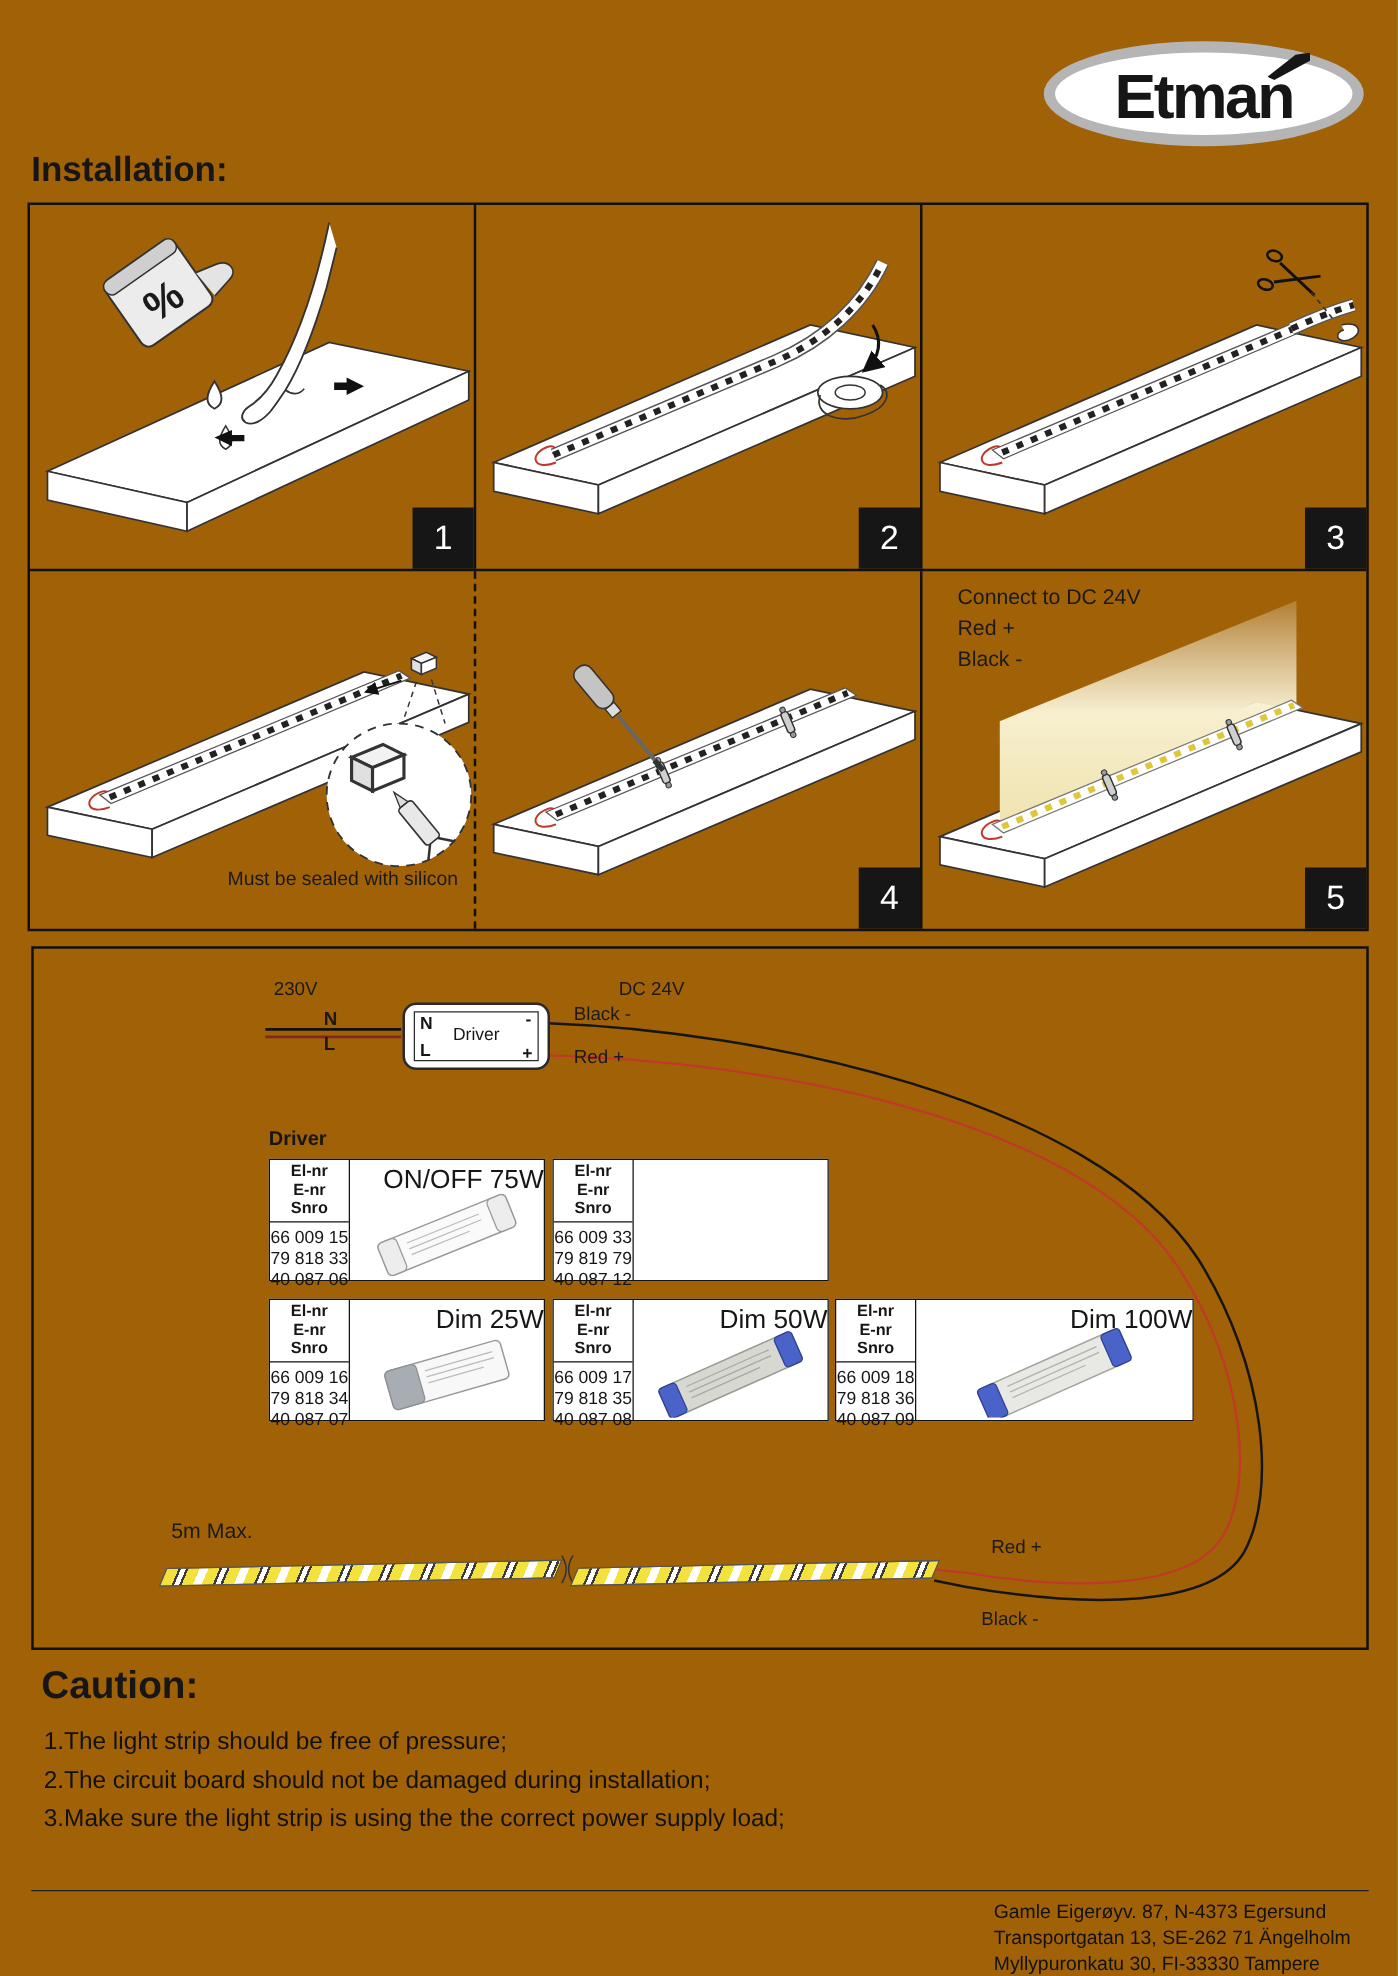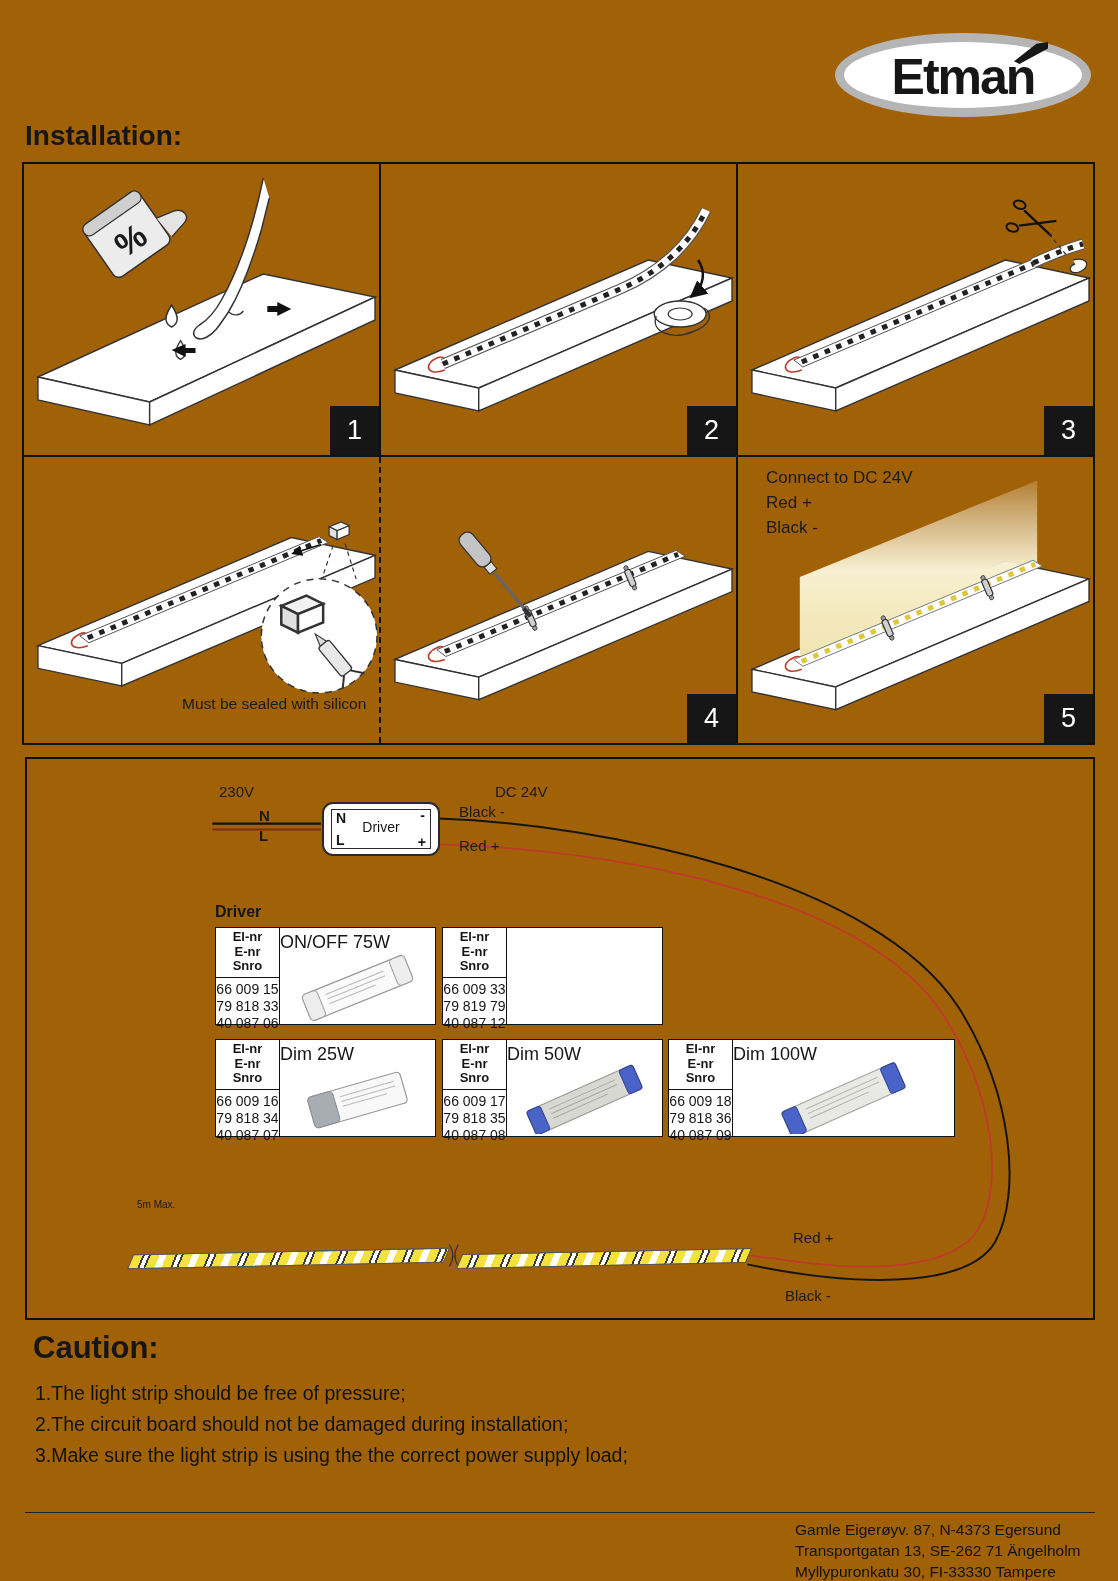--- a/index.html
+++ b/index.html
@@ -44,24 +44,24 @@
   .drivers-heading{position:absolute;left:188px;top:144px;font-size:16px;font-weight:bold;}
   
   .dtable{position:absolute;height:98px;border:1.6px solid #111;box-sizing:border-box;display:flex;background:#fff;}
   .t1{left:188px;top:168px;width:221px;} .t2{left:415px;top:168px;width:221px;}
   .t3{left:188px;top:280px;width:221px;} .t4{left:415px;top:280px;width:221px;}
   .t5{left:641px;top:280px;width:287px;}
   .dleft{width:64px;border-right:1.6px solid #111;box-sizing:border-box;display:flex;flex-direction:column;}
   .dhead{border-bottom:1.6px solid #111;font-weight:bold;font-size:13px;text-align:center;line-height:14.5px;padding:2px 0 3px;}
   .dnums{font-size:14px;text-align:center;line-height:17px;padding-top:3px;}
   .dright{flex:1;position:relative;}
-  .dtitle{text-align:left;font-size:18px;padding-top:4px;}
+  .dtitle{text-align:right;font-size:21px;padding-top:4px;}
   .dimg{position:absolute;left:0;top:22px;width:100%;height:72px;}
   
-  .fivem{position:absolute;left:110px;top:440px;font-size:10px;}
+  .fivem{position:absolute;left:110px;top:456px;font-size:17px;}
   .ledstrip{position:absolute;height:15px;border:1px solid #555;box-sizing:border-box;
     background:repeating-linear-gradient(90deg,#f3e23e 0 9px,#3a3a3a 9px 11px,#ffffff 11px 15px,#3a3a3a 15px 17px,#f3e23e 17px 26px,#ffffff 26px 33px);
     transform:rotate(-1.2deg) skewX(-24deg);}
   .seg1{left:103px;top:492px;width:317px;}
   .seg2{left:432px;top:492px;width:290px;}
   .redp{left:766px;top:470px;} .blackm{left:758px;top:528px;}
   
   .caution-title{position:absolute;left:33px;top:1330px;font-size:31px;font-weight:bold;margin:0;}
   .caution-items{position:absolute;left:35px;top:1378px;font-size:19.5px;line-height:31px;color:#111;}
   

